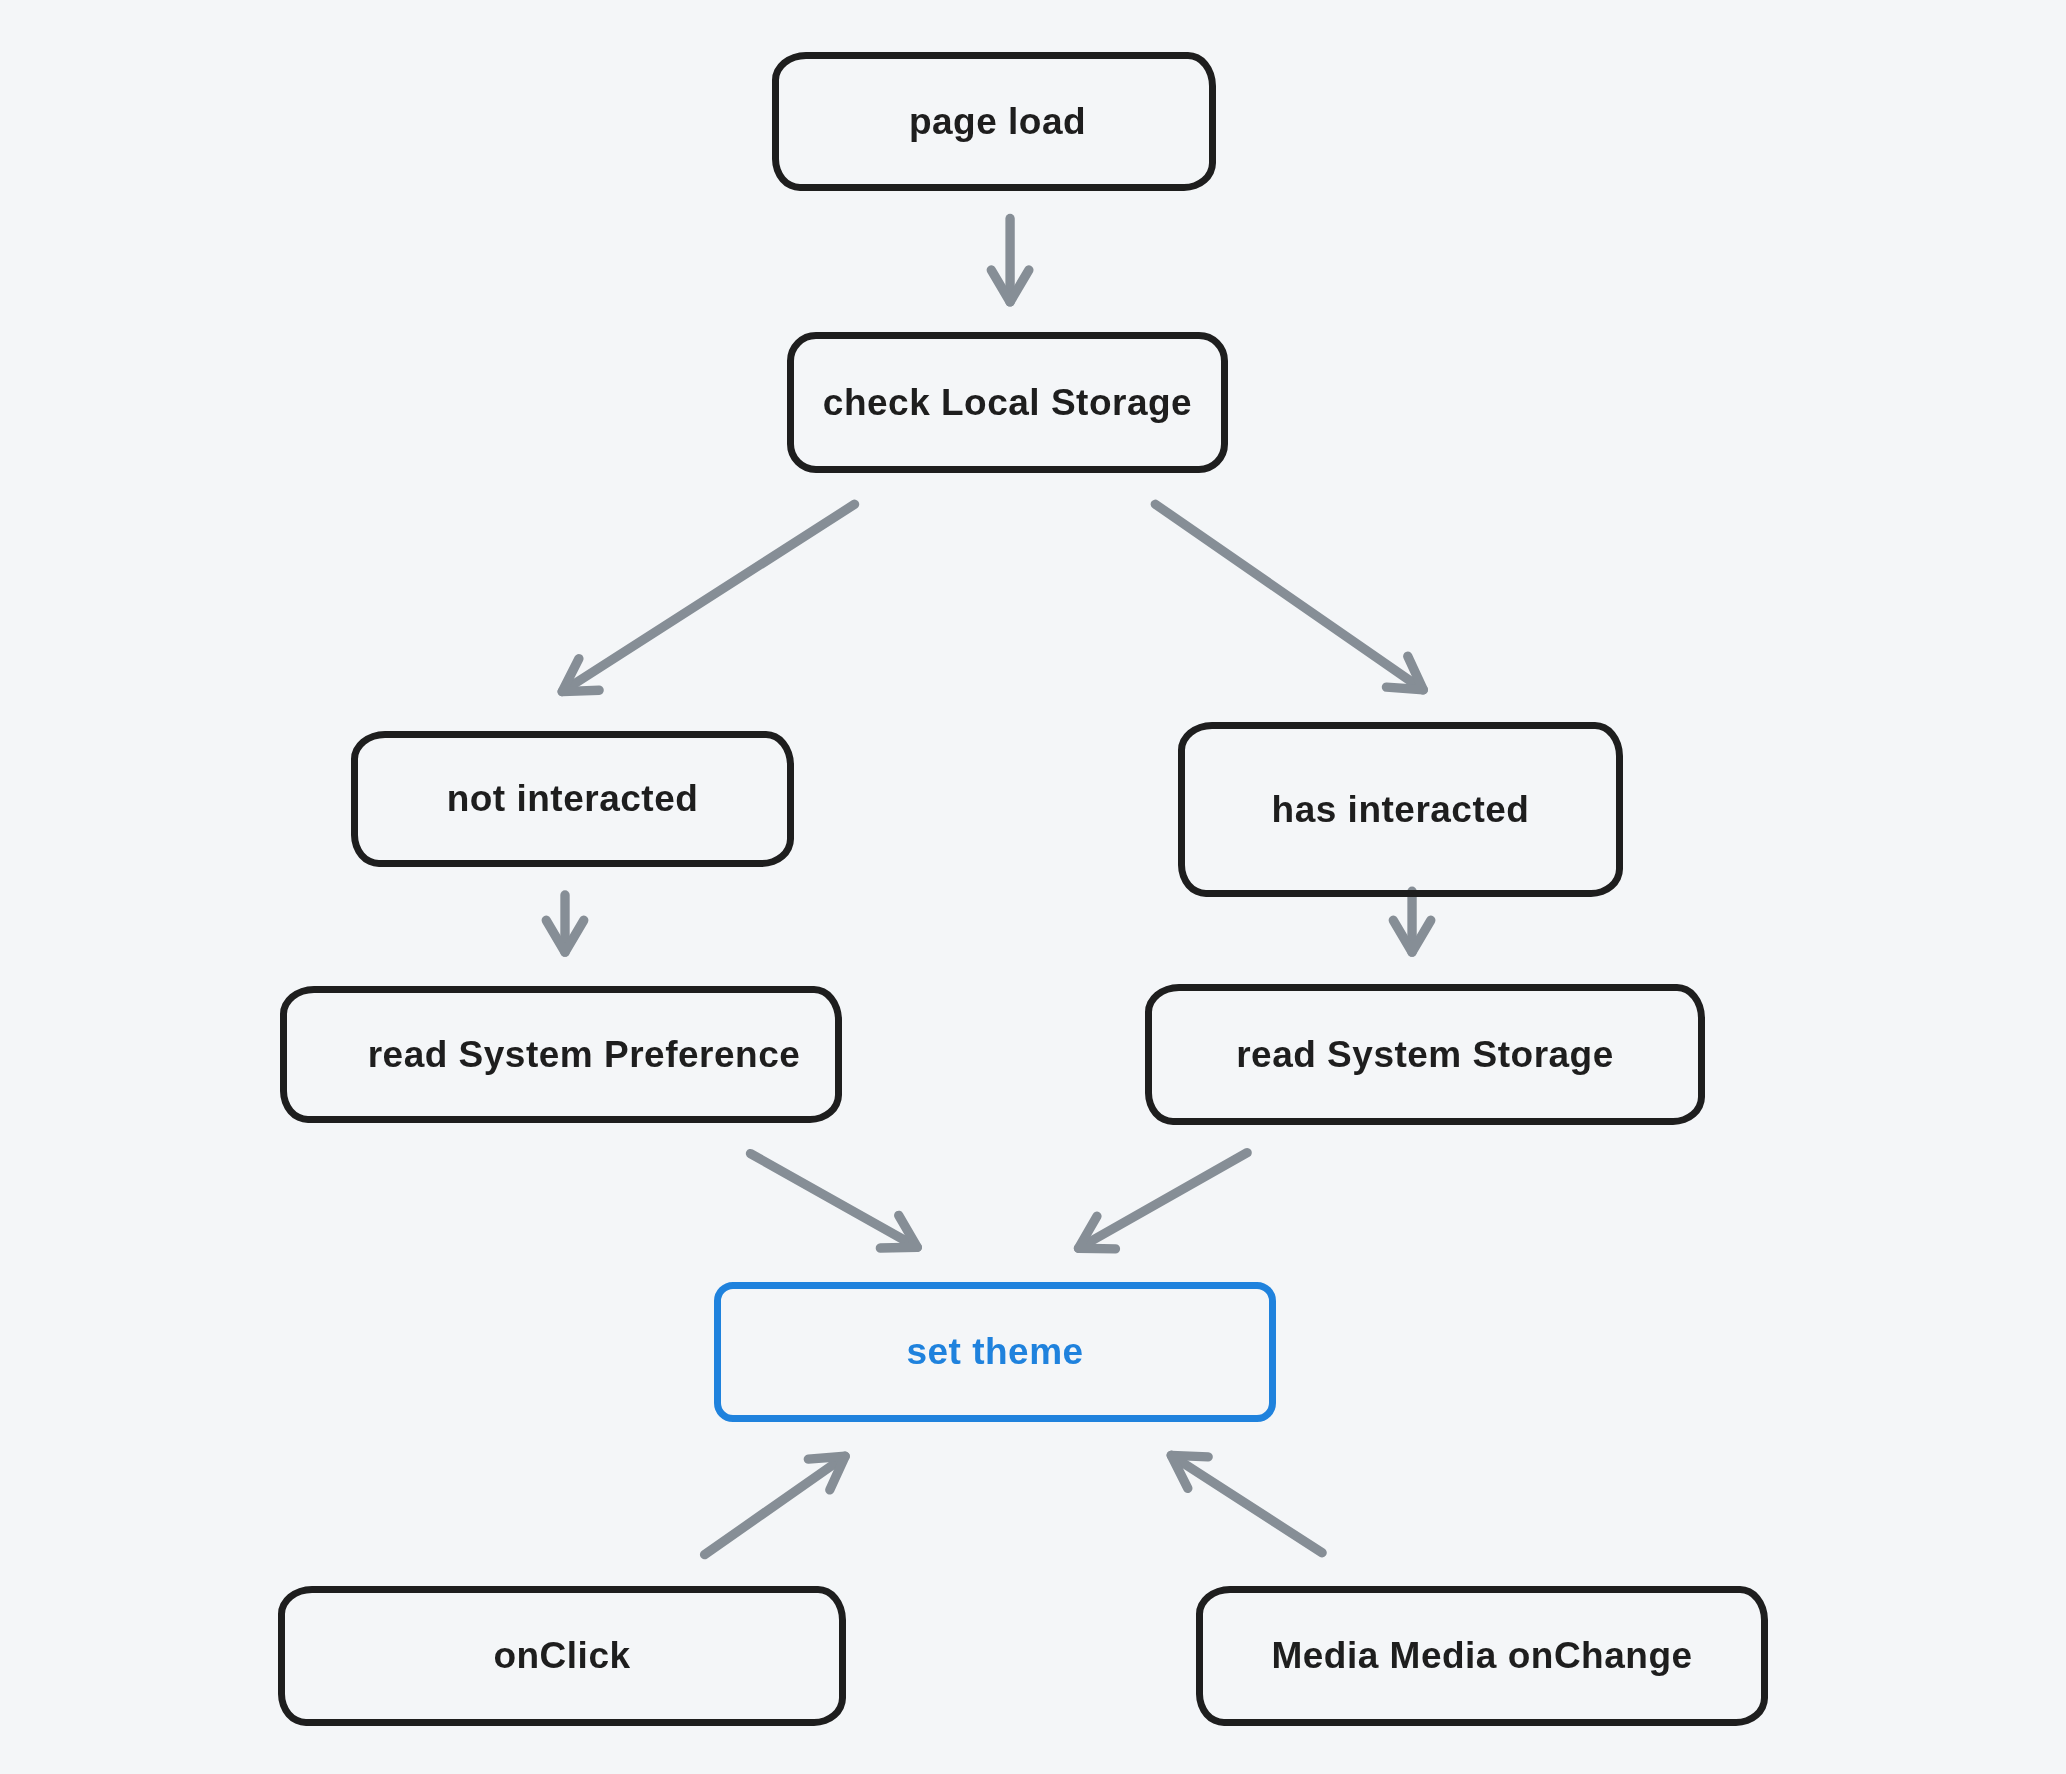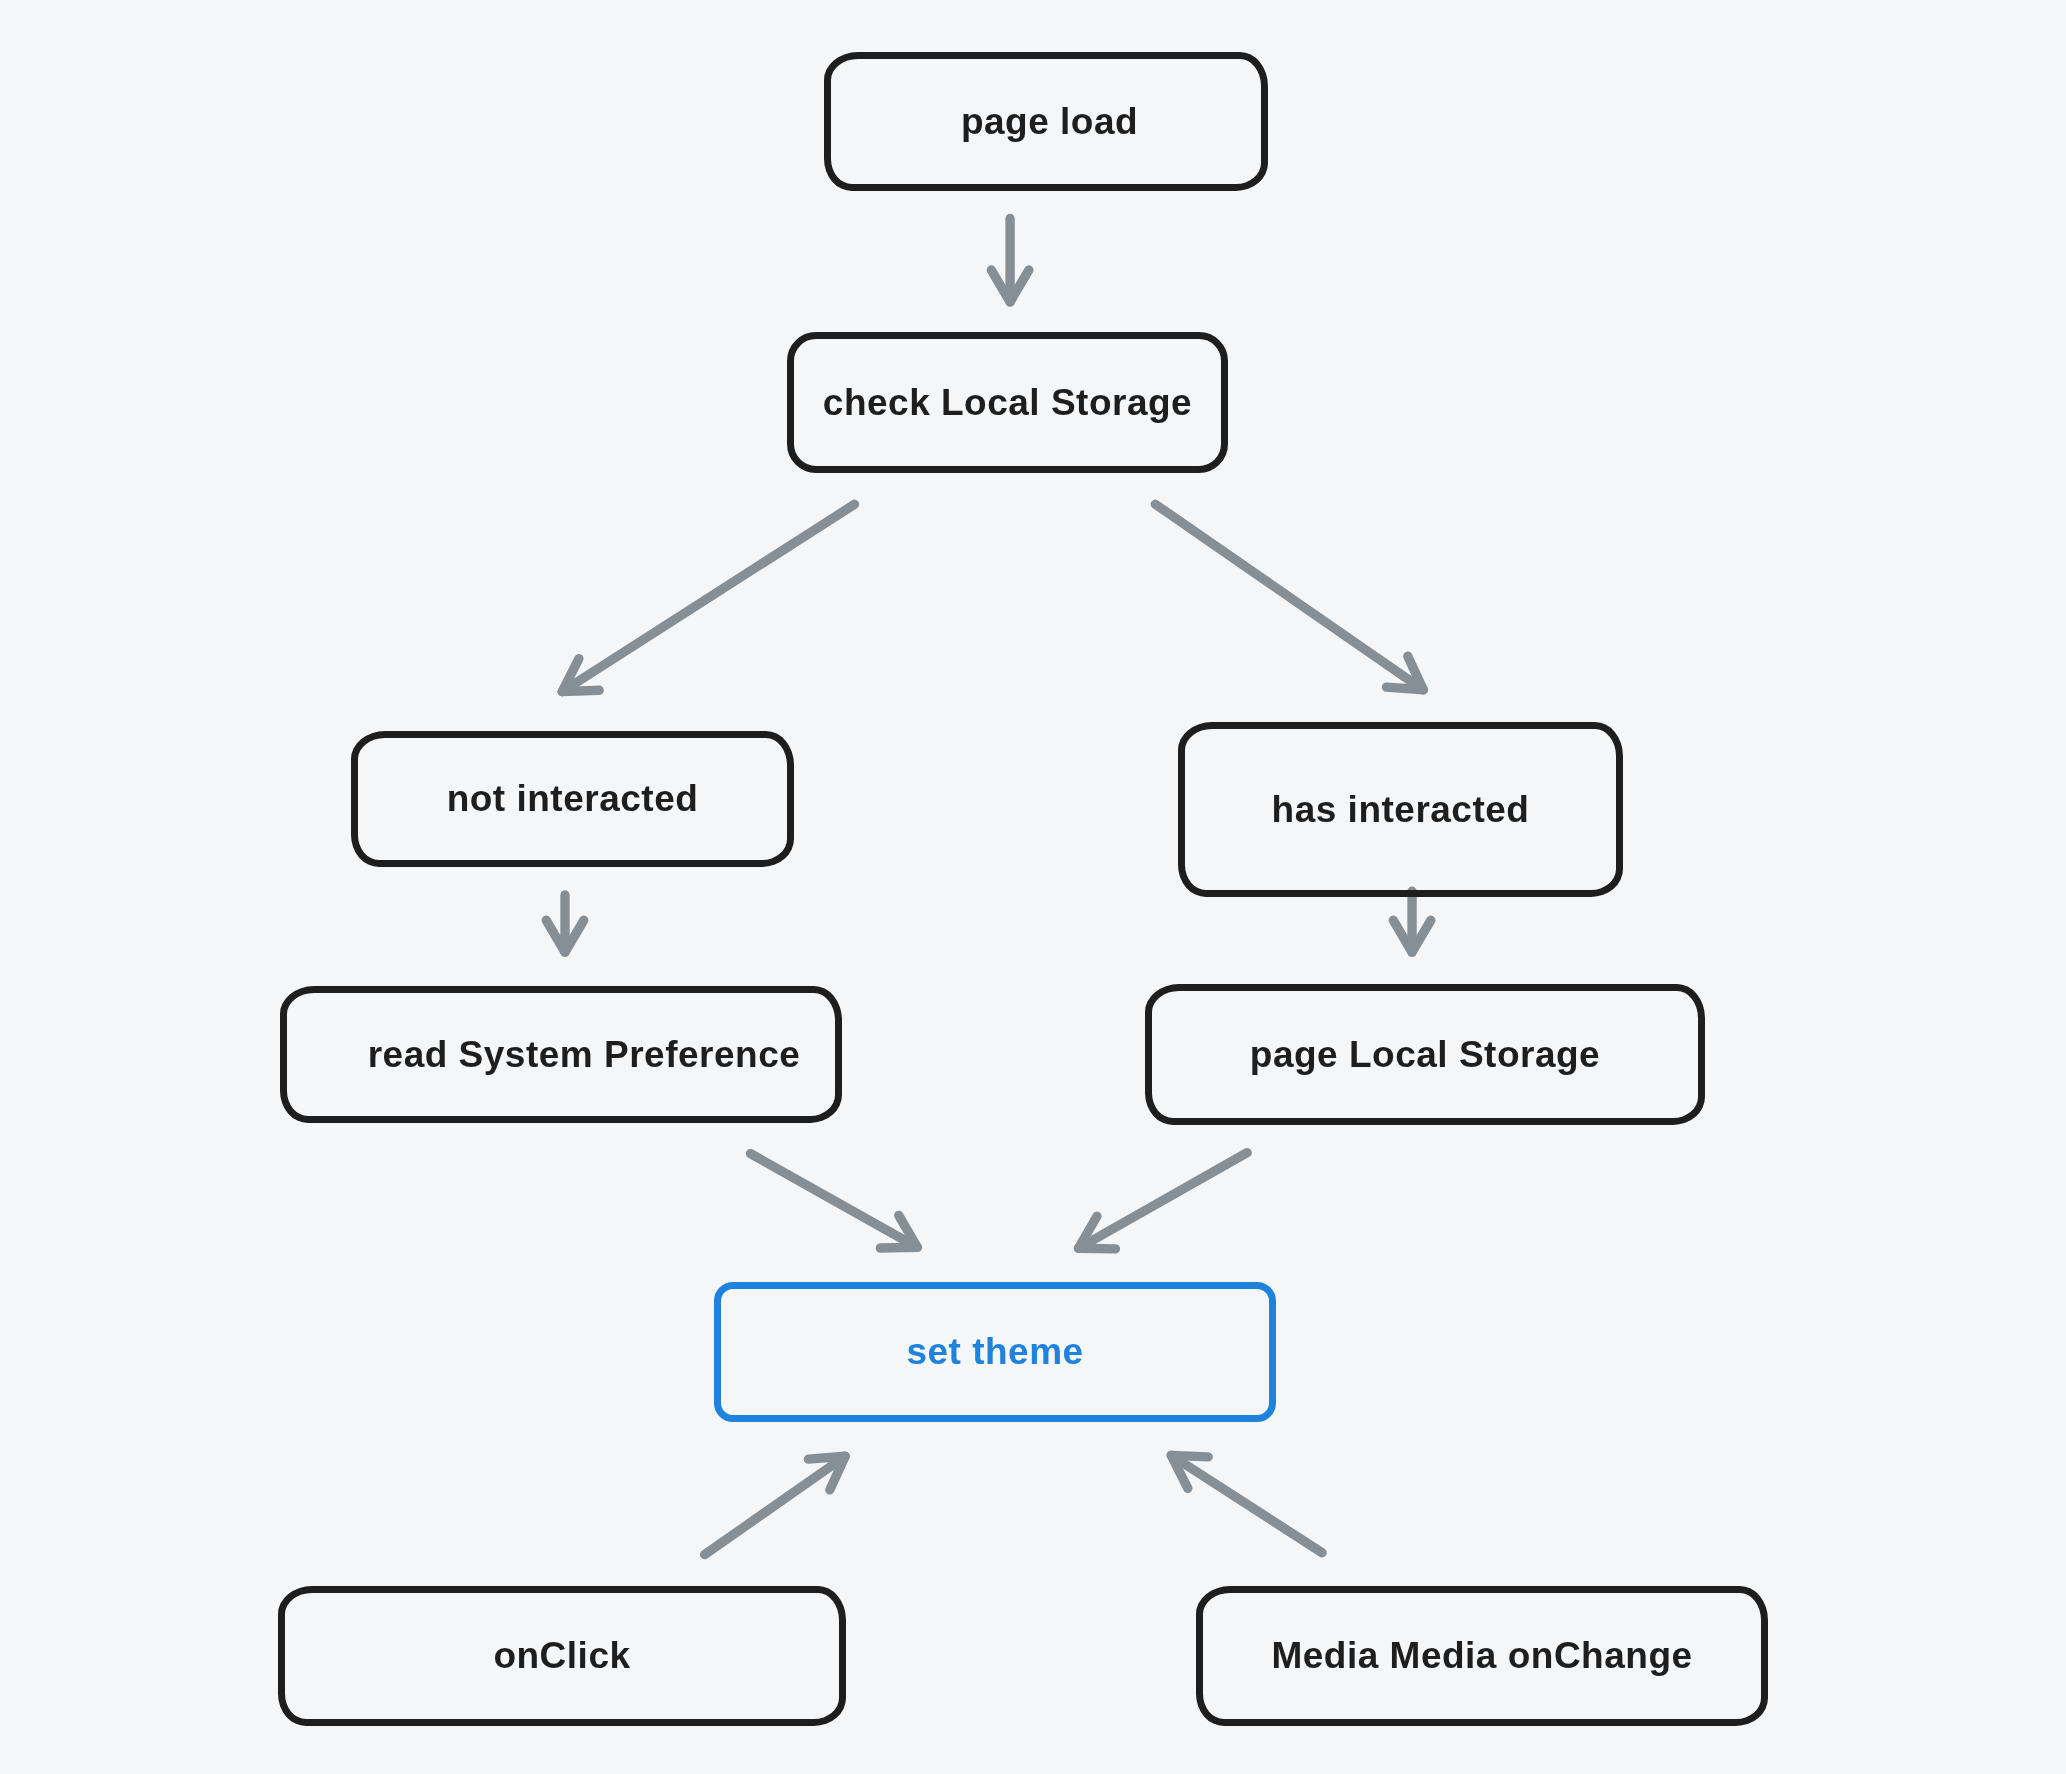--- a/index.html
+++ b/index.html
@@ -43,21 +43,21 @@
     letter-spacing: 0.5px;
     text-align: center;
     white-space: nowrap;
   }
   .node.blue {
     border-color: var(--accent-blue, #1f82dd);
     color: var(--accent-blue, #1f82dd);
     border-radius: 19px;
   }
   
-  .n-page-load            { left: 824px;  top: 52px;   width: 444px; height: 139px; padding-left: 7px; }
+  .n-page-load            { left: 772px;  top: 52px;   width: 444px; height: 139px; padding-left: 7px; }
   .n-check-local-storage  { left: 787px;  top: 332px;  width: 441px; height: 141px; border-radius: 29px; }
   .n-not-interacted       { left: 351px;  top: 731px;  width: 443px; height: 136px; }
   .n-has-interacted       { left: 1178px; top: 722px;  width: 445px; height: 175px; }
   .n-read-system-pref     { left: 280px;  top: 986px; width: 562px; height: 137px; padding-left: 46px; }
   .n-read-local-storage   { left: 1145px; top: 984px; width: 560px; height: 141px; }
   .n-set-theme            { left: 714px;  top: 1282px; width: 562px; height: 140px; }
   .n-onclick              { left: 278px;  top: 1586px; width: 568px; height: 140px; }
   .n-media-query-onchange { left: 1196px; top: 1586px; width: 572px; height: 140px; }
 </style>
 </head>
@@ -96,21 +96,21 @@
 
   <div class="node n-has-interacted">
     <span>has interacted</span>
   </div>
 
   <div class="node n-read-system-pref">
     <span>read System Preference</span>
   </div>
 
   <div class="node n-read-local-storage">
-    <span>page Local Storage</span>
+    <span>read System Storage</span>
   </div>
 
   <div class="node blue n-set-theme">
     <span>set theme</span>
   </div>
 
   <div class="node n-onclick">
     <span>onClick</span>
   </div>
 

